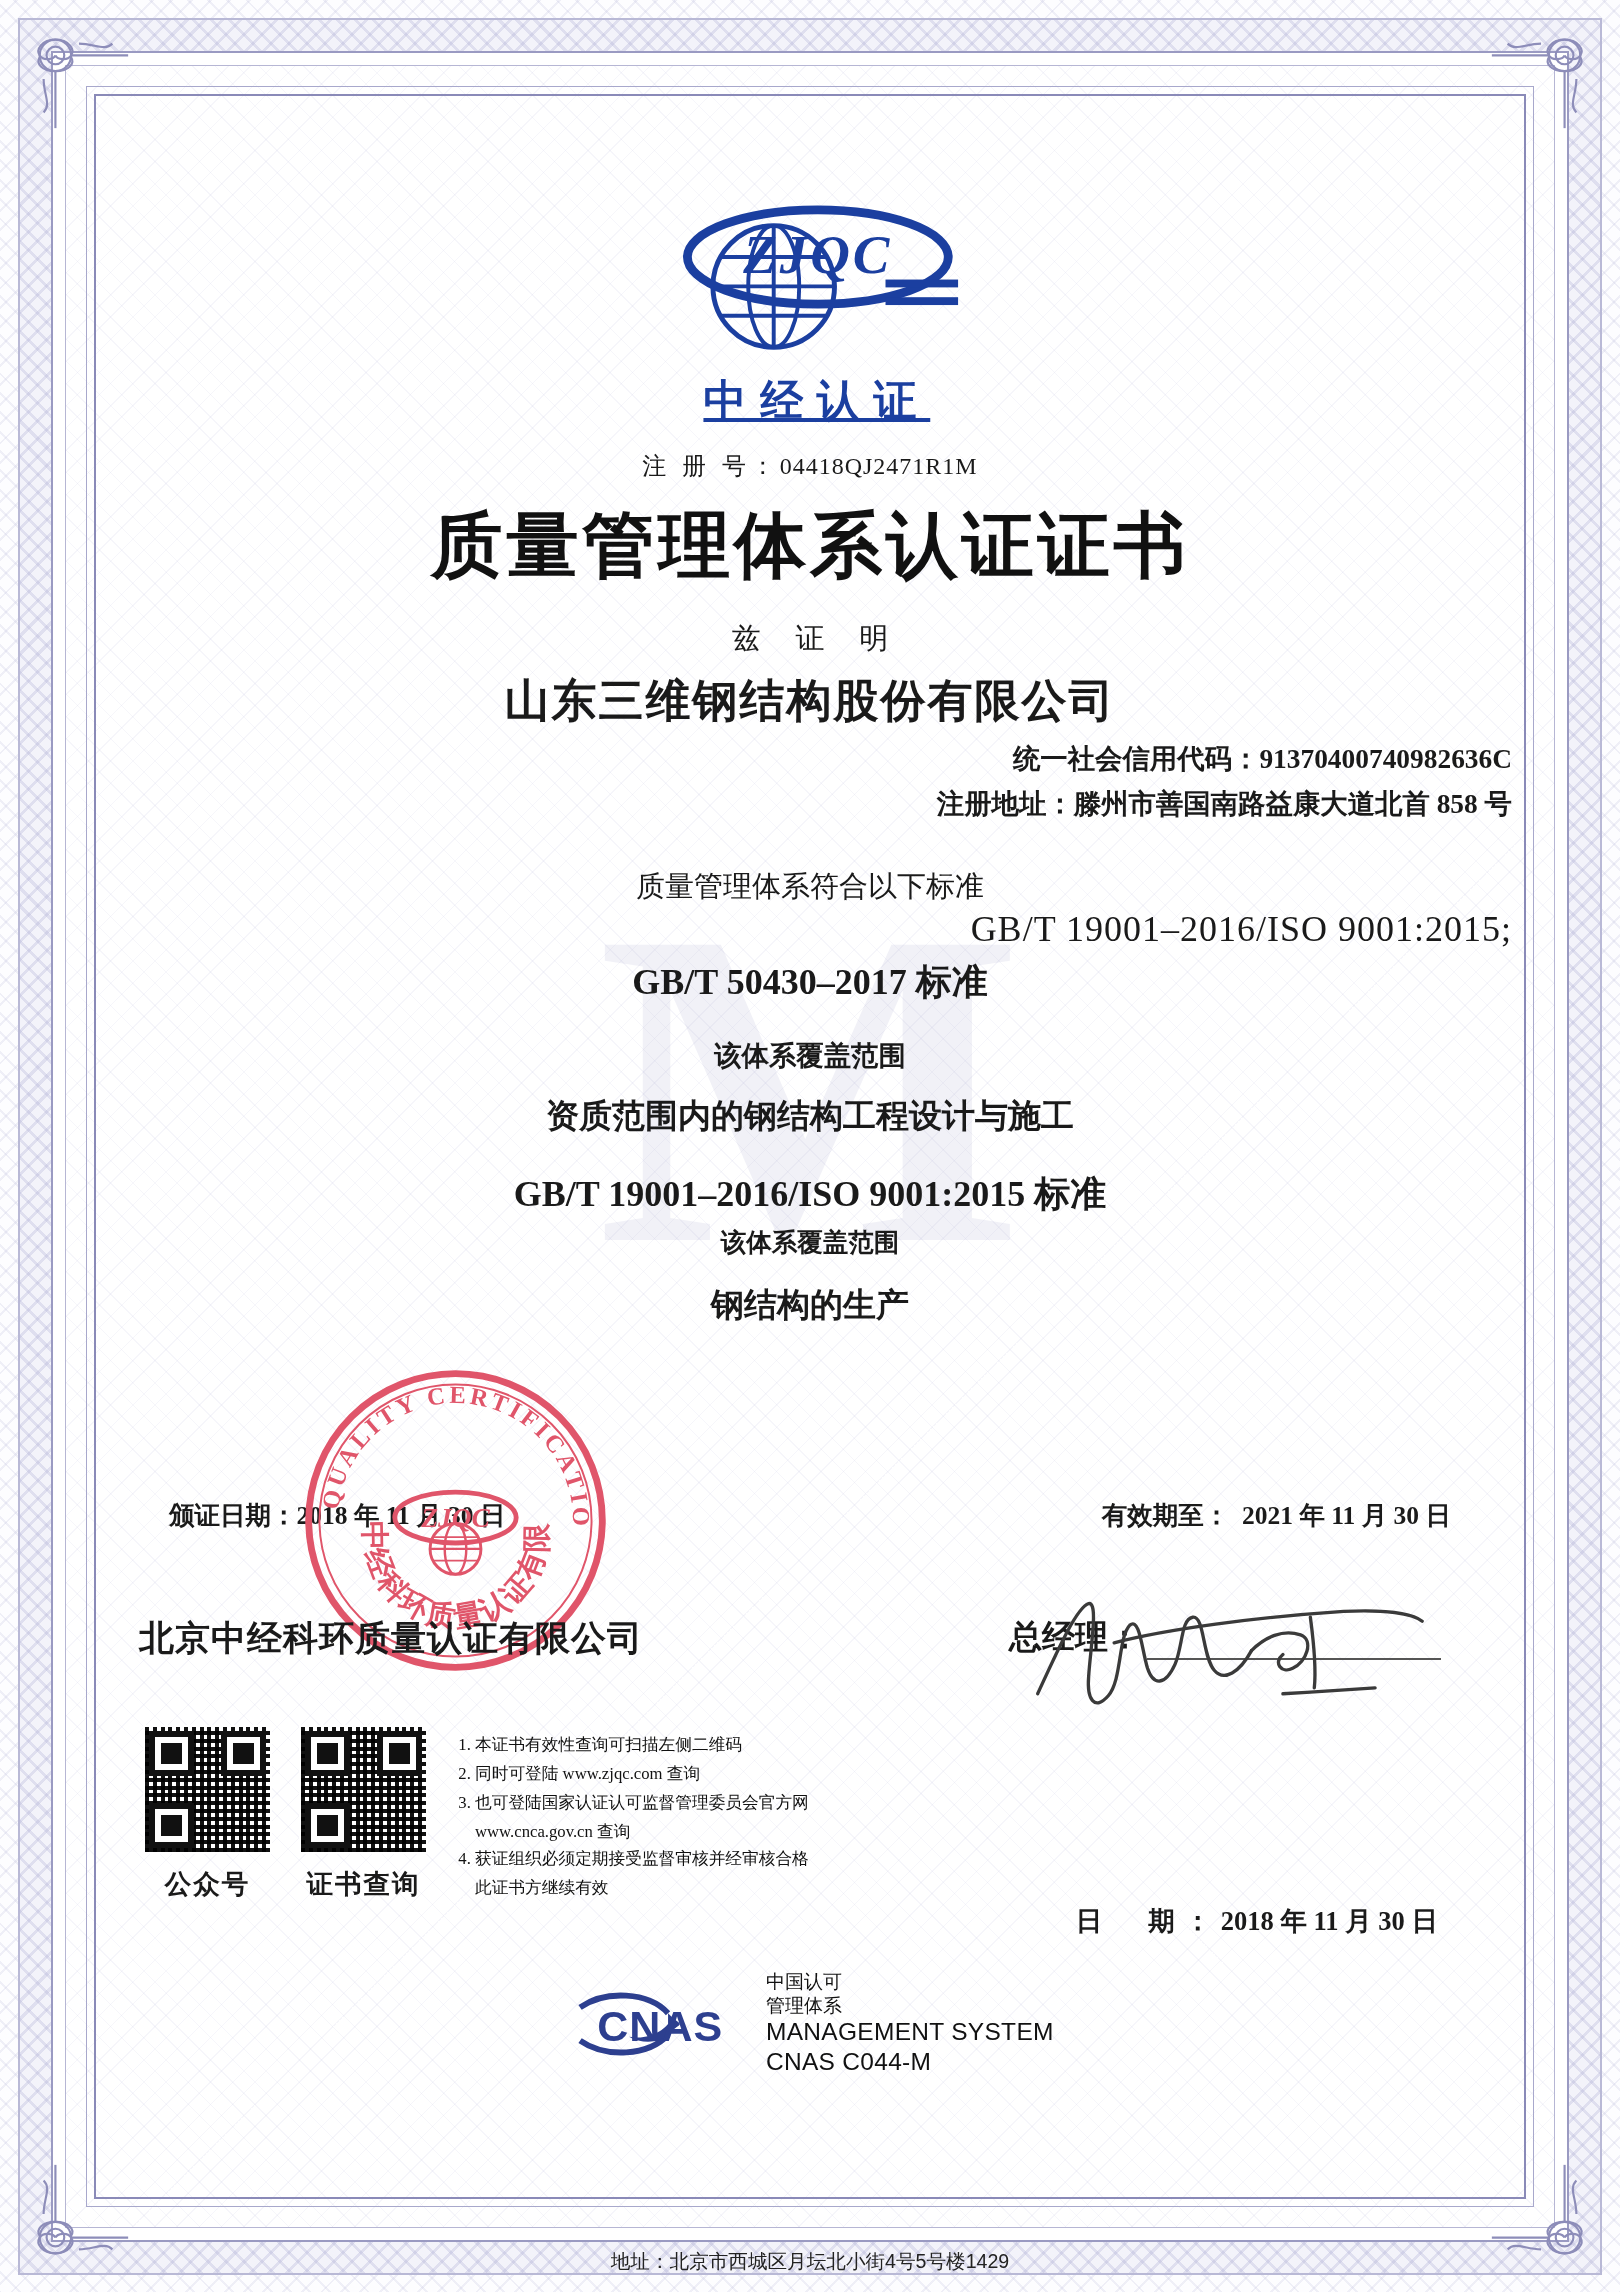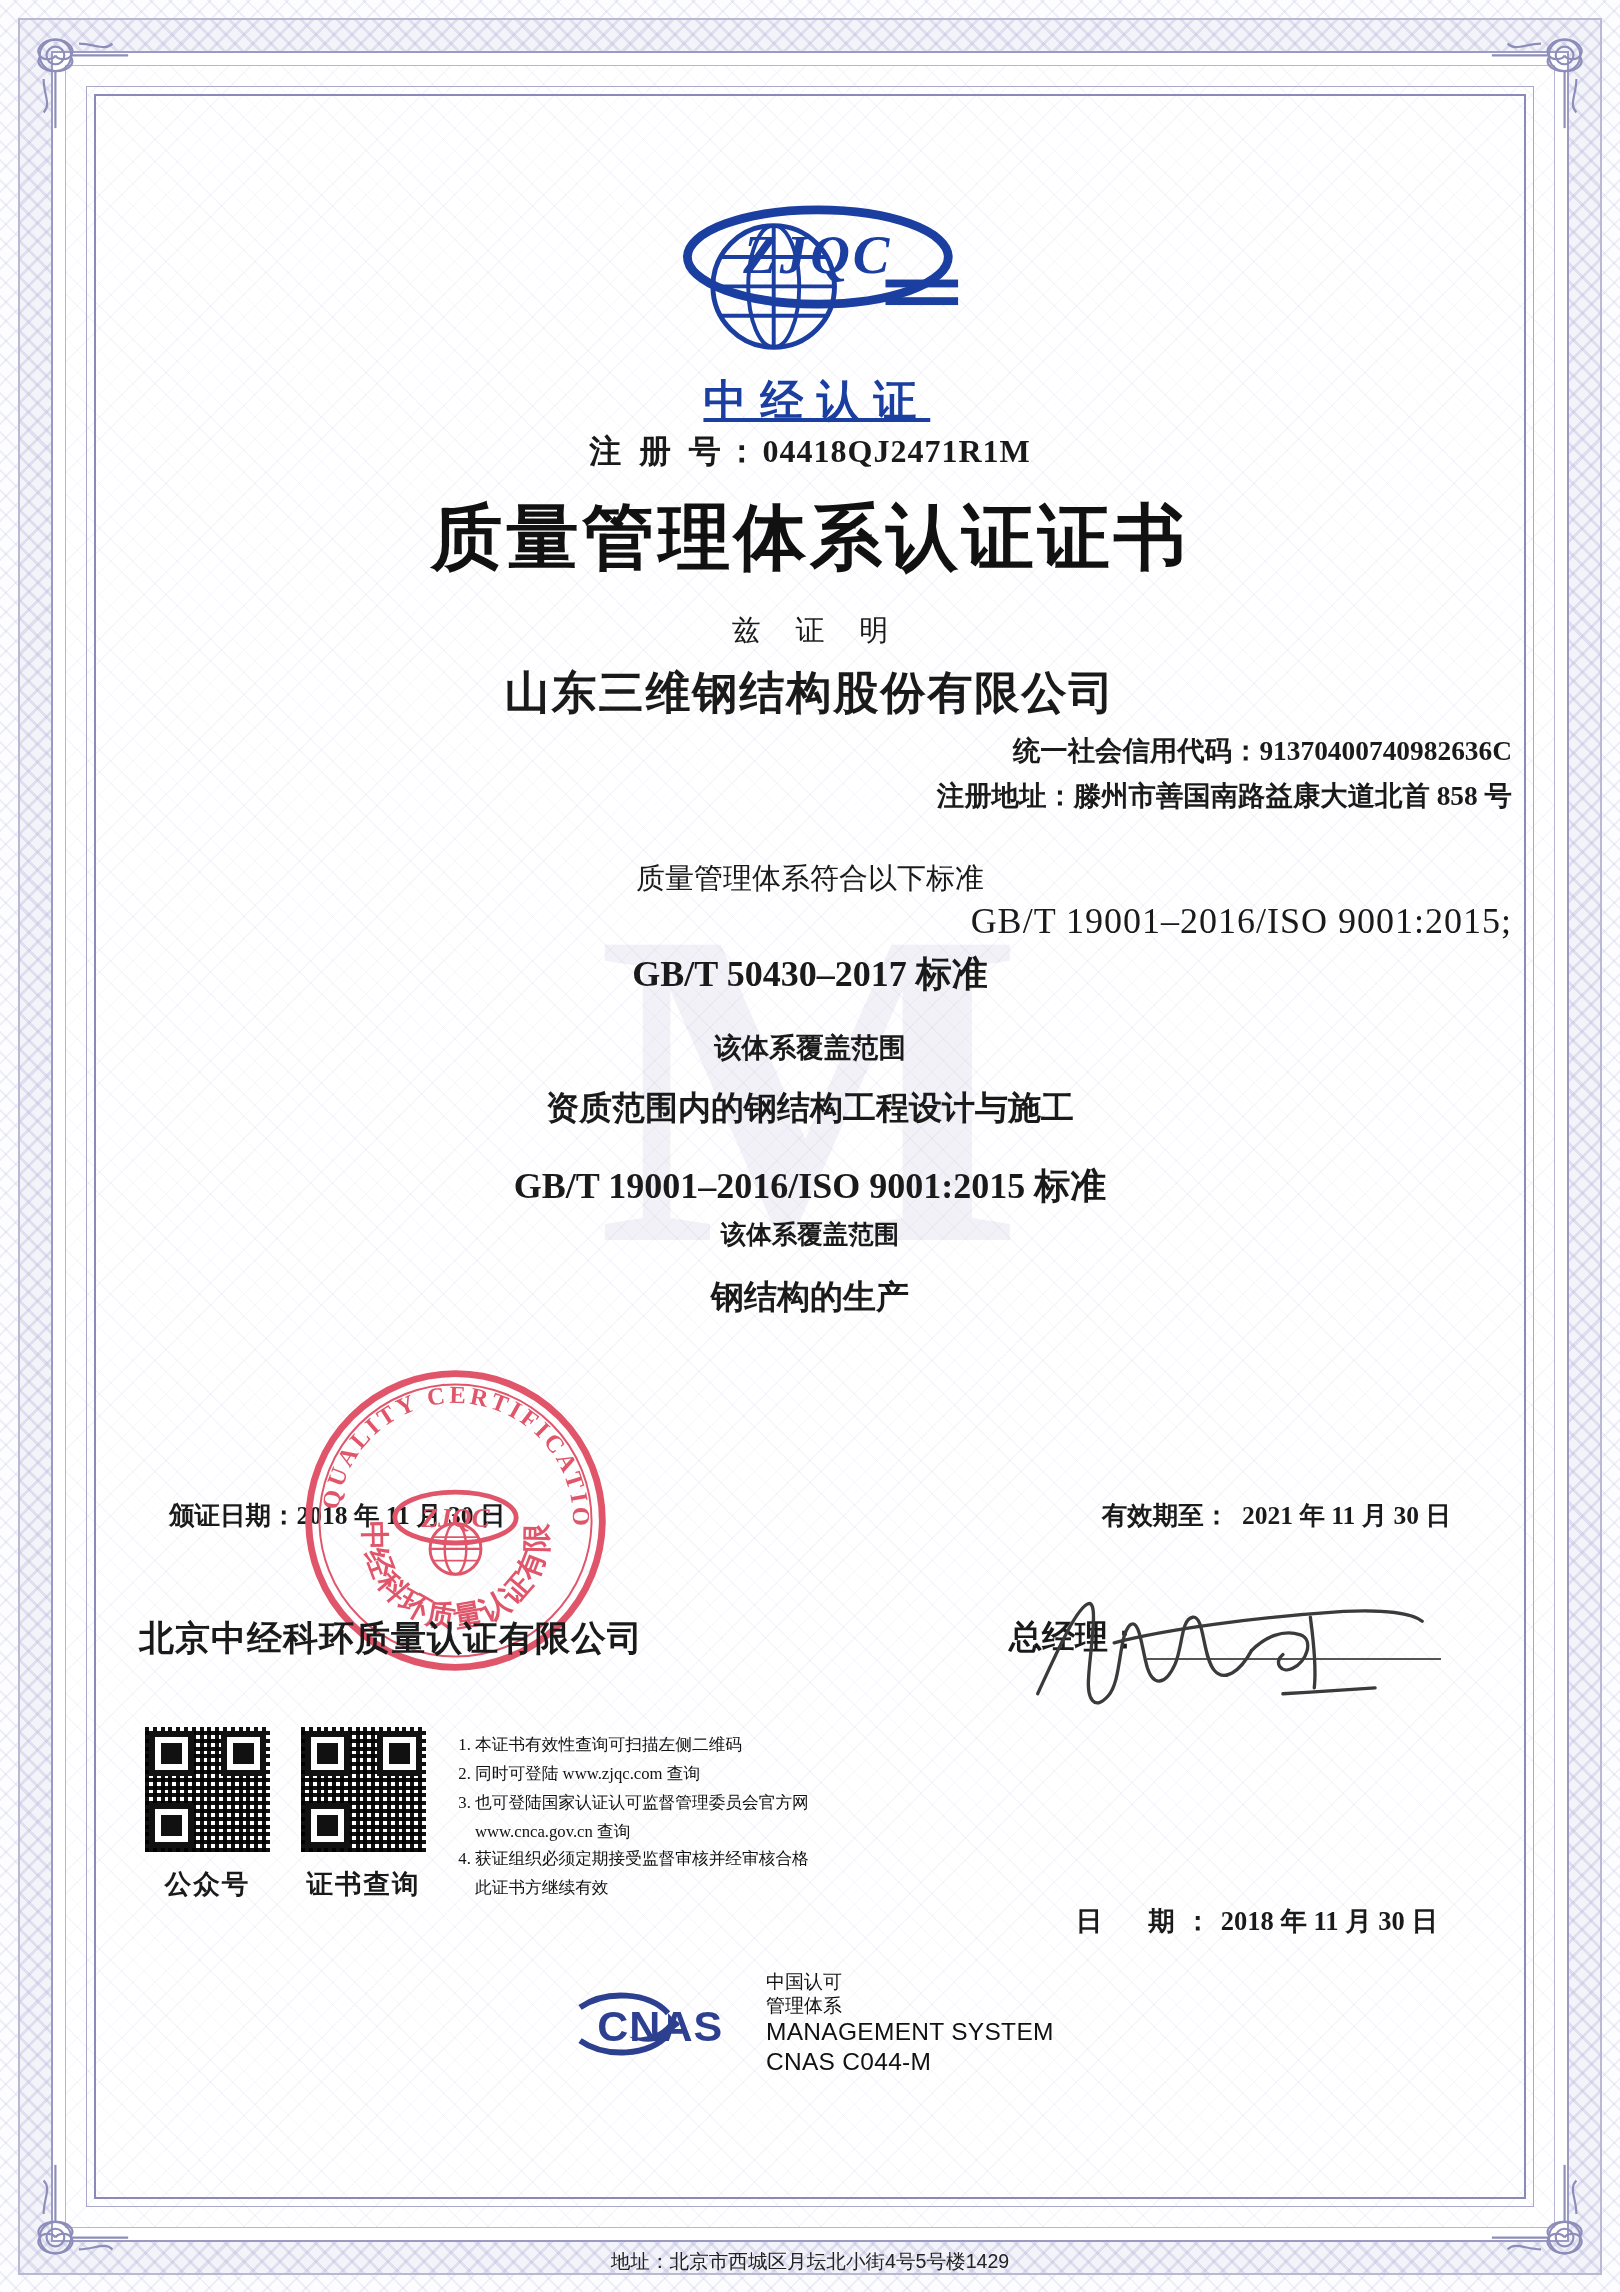--- a/index.html
+++ b/index.html
@@ -113,23 +113,23 @@
     font-size: 43px;
     letter-spacing: 13.7px;
     color: #1b3fa0;
     font-weight: 700;
     font-family: "Liberation Sans", sans-serif;
     text-indent: 13.7px;
     text-decoration: underline;
   }
 
   .reg-no {
-    margin-top: 0;
-    font-size: 32px;
-    font-weight: 700;
+    margin-top: 20px;
+    font-size: 24px;
+    font-weight: 400;
     letter-spacing: 1px;
   }
   .reg-no .label { letter-spacing: 4.9px; }
 
   .main-title {
     margin-top: 15.7px;
     font-size: 72px;
     font-weight: 700;
     letter-spacing: 3.9px;
     font-family: "Liberation Sans", sans-serif;

